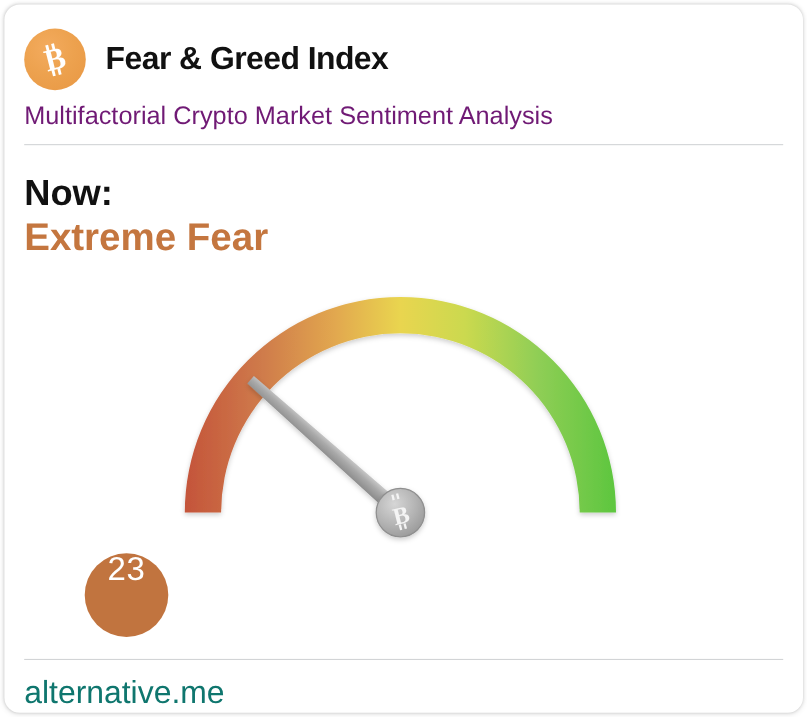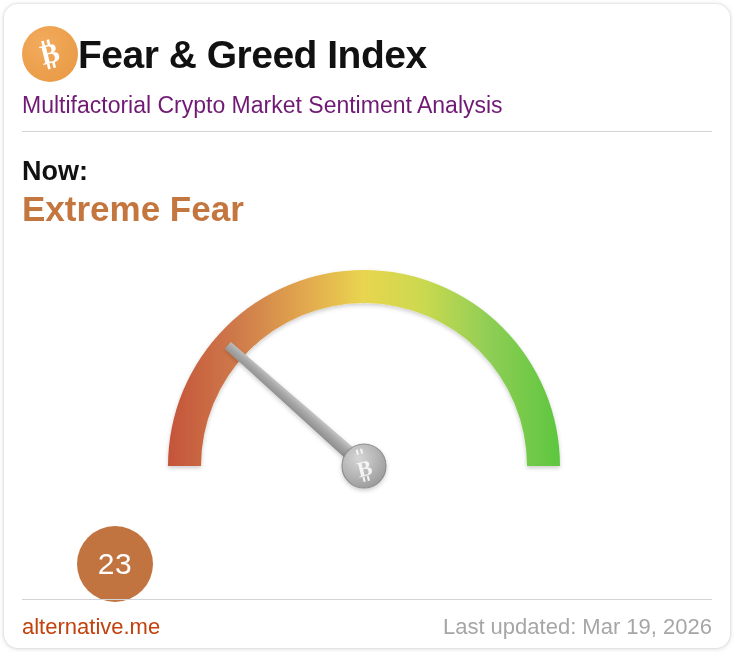--- a/index.html
+++ b/index.html
@@ -47,21 +47,22 @@
     height: 56px;
     border-radius: 50%;
     background: radial-gradient(circle at 38% 32%, #f3ab5e 0%, #eda24f 45%, #e89743 100%);
     display: flex;
     align-items: center;
     justify-content: center;
     flex: 0 0 auto;
   }
   .btc-logo svg { display:block; }
   .app-title {
-    font-size: 39px;
+    margin-left: 18px;
+    font-size: 29px;
     font-weight: bold;
     color: #111111;
     letter-spacing: -0.5px;
     white-space: nowrap;
     line-height: 1;
   }
   .app-subtitle {
     position: absolute;
     left: 18px;
     top: 88px;
@@ -78,21 +79,21 @@
     background: #d2d4d6;
   }
 
   
   .now-block {
     position: absolute;
     left: 18px;
     top: 152px;
   }
   .now-label {
-    font-size: 27px;
+    font-size: 33px;
     font-weight: bold;
     color: #111111;
     line-height: 1.18;
   }
   .now-value {
     font-size: 35px;
     font-weight: bold;
     line-height: 1.18;
   }
 
@@ -106,48 +107,48 @@
   }
   .gauge-svg {
     position: absolute;
     left: 0;
     top: 0;
   }
 
   .value-badge {
     position: absolute;
     left: 73px;
-    top: 297px;
+    top: 274px;
     width: 76px;
     height: 76px;
     border-radius: 50%;
     display: flex;
-    align-items: center;
+    align-items: flex-start;
     justify-content: center;
     color: #ffffff;
     font-size: 30px;
     line-height: 1;
     letter-spacing: 0.5px;
   }
 
   
   .divider-bottom {
     position: absolute;
     left: 18px;
     top: 595px;
     width: 690px;
     height: 1px;
     background: #d2d4d6;
   }
   .footer-left {
     position: absolute;
     left: 18px;
     top: 610px;
-    font-size: 22px;
-    color: #c2410c;
+    font-size: 29px;
+    color: #0f766e;
   }
   .footer-right {
     position: absolute;
     right: 18px;
     top: 610px;
     font-size: 22px;
     color: #a6a6a6;
     text-align: right;
     white-space: nowrap;
   }
@@ -237,15 +238,14 @@
       </g>
     </svg>
 
     <div class="value-badge" id="value-badge" style="background: rgb(193, 116, 63); color: rgb(255, 255, 255);">
       <span>23</span>
     </div>
   </div>
 
   <div class="divider-bottom"></div>
   <div class="footer-left">alternative.me</div>
-  <div class="footer-right">Last updated: Mar 19, 2026</div>
 
 </div>
 
 </body></html>

